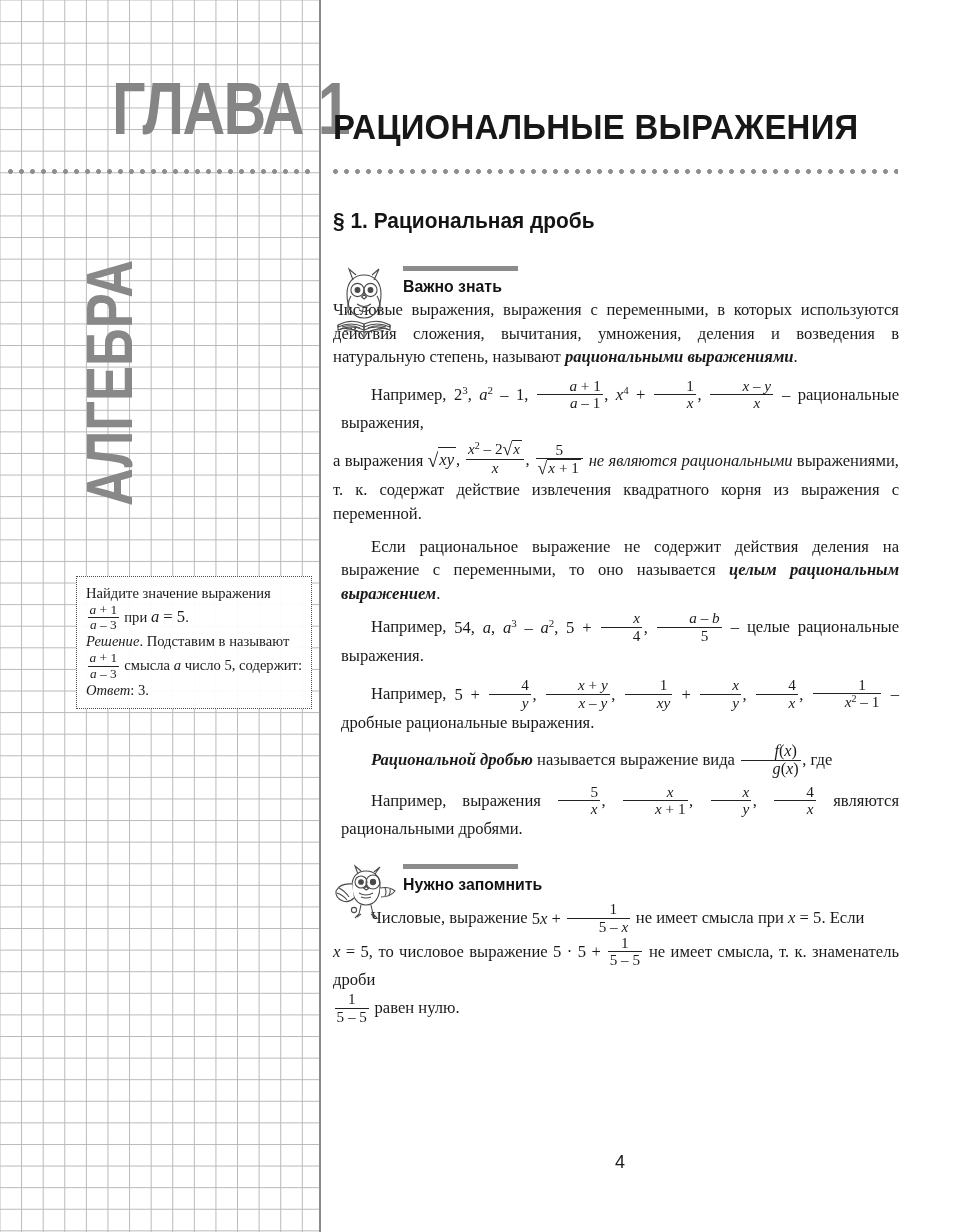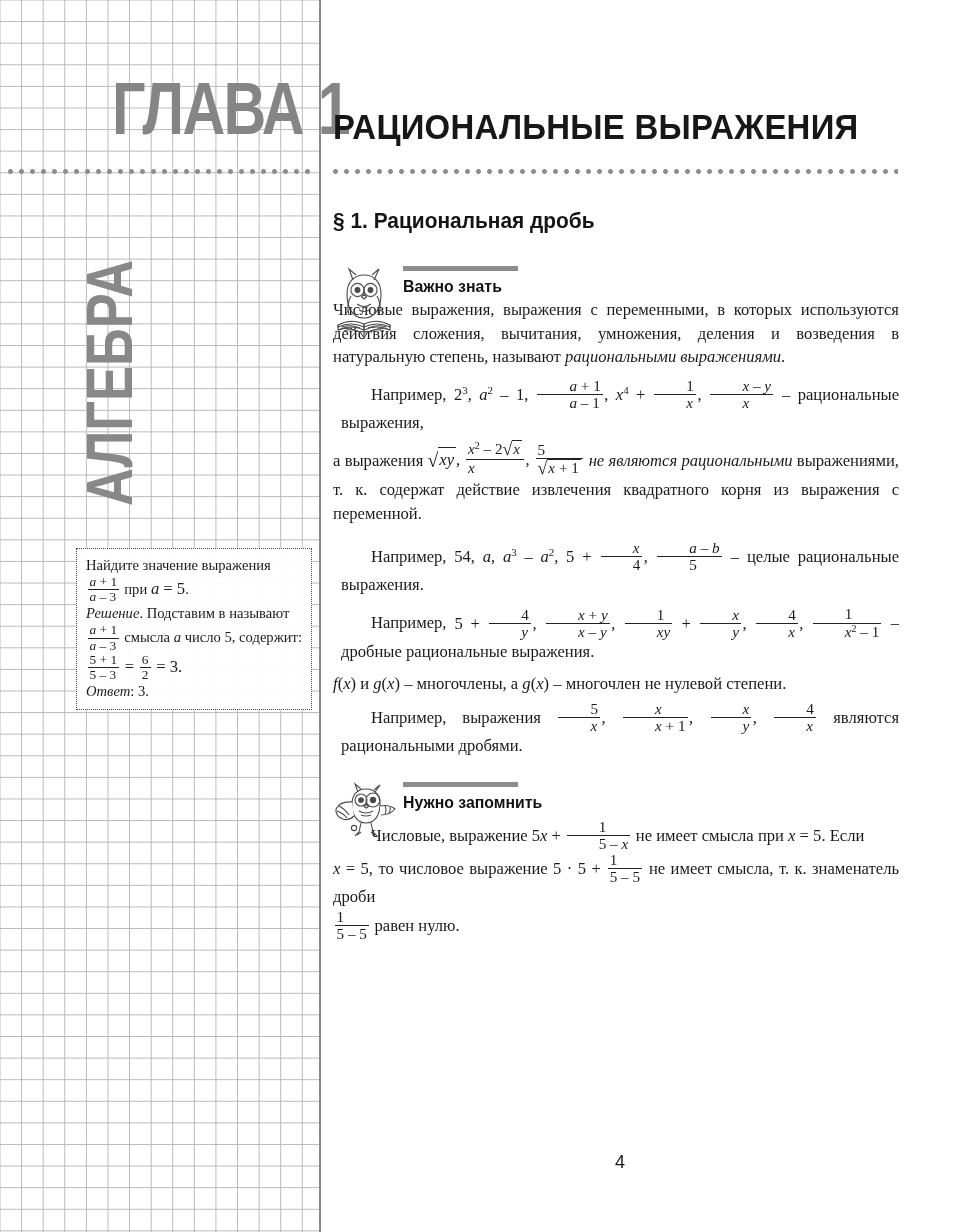--- a/index.html
+++ b/index.html
@@ -141,46 +141,46 @@
     font-size: 16.6px;
     line-height: 23.6px;
     text-align: justify;
     text-justify: inter-word;
     hyphens: manual;
   }
   p.para.indent { text-indent: 30px; margin-left: 8px; }
   .gap-s { height: 5px; }
   .gap-m { height: 9px; }
   .gap-l { height: 20px; }
-  .bi { font-weight: 400; font-style: italic; }
+  .bi { font-weight: 700; font-style: italic; }
   .it { font-style: italic; }
   .mi { font-style: italic; font-family: "Liberation Serif", serif; }
 
   
   .m { white-space: nowrap; font-size: 16.6px; }
   .frac {
     display: inline-block;
     vertical-align: -0.52em;
-    text-align: left;
+    text-align: center;
     line-height: 1.06;
     font-size: 15.2px;
     margin: 0 1.5px;
   }
   .frac > .num { display: block; padding: 0 2px 0px 2px; }
   .frac > .den { display: block; border-top: 1.1px solid #222; padding: 0px 2px 0 2px; }
   .frac.big { font-size: 16.2px; vertical-align: -0.58em; }
   sup.en { font-size: 0.66em; vertical-align: 0.52em; font-style: normal; }
   .rad { display: inline-block; white-space: nowrap; }
   .rad > .sign { font-size: 1.18em; vertical-align: -0.08em; }
   .rad > .body { border-top: 1.1px solid #222; padding: 0 2px 0 1px; display:inline-block; }
 
   
   #exercise-box {
     position: absolute;
-    left: 76px; top: 548px;
+    left: 76px; top: 576px;
     width: 236px;
     padding: 7px 9px 8px 9px;
     border: 1.6px dotted #4a4a4a;
     background: rgba(255,255,255,0.94);
     font-size: 14.6px;
     line-height: 19px;
   }
   #exercise-box p { margin: 0; }
   #exercise-box .eline { text-align: justify; }
   #exercise-box .frac { font-size: 13.4px; }
@@ -251,40 +251,41 @@
 
     <div class="gap-s"></div>
 
     <p class="para">
       <span>а выражения </span><span class="m"><span class="rad"><span class="sign">√</span><span class="body"><span class="mi">xy</span></span></span>, <span class="frac"><span class="num"><span class="mi">x</span><sup class="en">2</sup> – 2<span class="rad"><span class="sign">√</span><span class="body"><span class="mi">x</span></span></span></span><span class="den"><span class="mi">x</span></span></span>, <span class="frac"><span class="num">5</span><span class="den"><span class="rad"><span class="sign">√</span><span class="body"><span class="mi">x</span> + 1</span></span></span></span></span> <span class="it">не являются рациональными</span><span> выражениями, т. к. содержат действие извлечения квадратного корня из выражения с переменной.</span>
     </p>
   </div>
 
   <div class="gap-s"></div>
 
+  <p class="para indent"><span>Если рациональное выражение не содержит действия деления на выражение с переменными, то оно называется </span><span class="bi">целым рациональным выражением</span><span>.</span></p>
 
   <div class="gap-s"></div>
 
   <p class="para indent">
     <span>Например, </span><span class="m">54, <span class="mi">a</span>, <span class="mi">a</span><sup class="en">3</sup> – <span class="mi">a</span><sup class="en">2</sup>, 5 + <span class="frac"><span class="num"><span class="mi">x</span></span><span class="den">4</span></span>, <span class="frac"><span class="num"><span class="mi">a</span> – <span class="mi">b</span></span><span class="den">5</span></span></span><span> – целые рациональные выражения.</span>
   </p>
 
   <div class="gap-s"></div>
 
 
   <div class="gap-s"></div>
 
   <p class="para indent">
     <span>Например, </span><span class="m">5 + <span class="frac"><span class="num">4</span><span class="den"><span class="mi">y</span></span></span>, <span class="frac"><span class="num"><span class="mi">x</span> + <span class="mi">y</span></span><span class="den"><span class="mi">x</span> – <span class="mi">y</span></span></span>, <span class="frac"><span class="num">1</span><span class="den"><span class="mi">xy</span></span></span> + <span class="frac"><span class="num"><span class="mi">x</span></span><span class="den"><span class="mi">y</span></span></span>, <span class="frac"><span class="num">4</span><span class="den"><span class="mi">x</span></span></span>, <span class="frac"><span class="num">1</span><span class="den"><span class="mi">x</span><sup class="en">2</sup> – 1</span></span></span><span> – дробные рациональные выражения.</span>
   </p>
 
   <div class="gap-m"></div>
 
-  <p class="para">
-    <span class="m"><span class="mi">f</span>(<span class="mi">x</span>)</span><span> и </span><span class="m"><span class="mi">g</span>(<span class="mi">x</span>)</span><span> – многочлены, а </span><span class="m"><span class="mi">g</span>(<span class="mi">x</span>)</span><span> – многочлен не нулевой степени.</span>
+  <p class="para indent">
+    <span class="bi">Рациональной дробью</span><span> называется выражение вида </span><span class="m"><span class="frac big"><span class="num"><span class="mi">f</span>(<span class="mi">x</span>)</span><span class="den"><span class="mi">g</span>(<span class="mi">x</span>)</span></span></span><span>, где</span>
   </p>
 
   <div class="gap-s"></div>
 
   <p class="para indent">
     <span>Например, выражения </span><span class="m"><span class="frac"><span class="num">5</span><span class="den"><span class="mi">x</span></span></span>, <span class="frac"><span class="num"><span class="mi">x</span></span><span class="den"><span class="mi">x</span> + 1</span></span>, <span class="frac"><span class="num"><span class="mi">x</span></span><span class="den"><span class="mi">y</span></span></span>, <span class="frac"><span class="num">4</span><span class="den"><span class="mi">x</span></span></span></span><span> являются рациональными дробями.</span>
   </p>
 
   <div class="gap-l"></div>
 
@@ -338,20 +339,17 @@
   <p>
     <span class="m"><span class="frac"><span class="num"><span class="mi">a</span> + 1</span><span class="den"><span class="mi">a</span> – 3</span></span></span><span> при </span><span class="m"><span class="mi">a</span> = 5</span><span>.</span>
   </p>
   <p>
     <span class="it">Решение</span><span>. Подставим в называют</span>
   </p>
   <p>
     <span class="m"><span class="frac"><span class="num"><span class="mi">a</span> + 1</span><span class="den"><span class="mi">a</span> – 3</span></span></span><span> смысла </span><span class="mi">a</span><span> число 5, содержит:</span>
   </p>
   <p>
-    <span class="m"><span class="frac"><span class="num">5 + 1</span><span class="den">5 – 3</span></span> = <span class="frac"><span class="num">6</span><span class="den">2</span></span> = 3.</span>
-  </p>
-  <p>
     <span class="it">Ответ</span><span>: 3.</span>
   </p>
 </div>
 
 <div id="page-number">4</div>
 
 </body></html>

